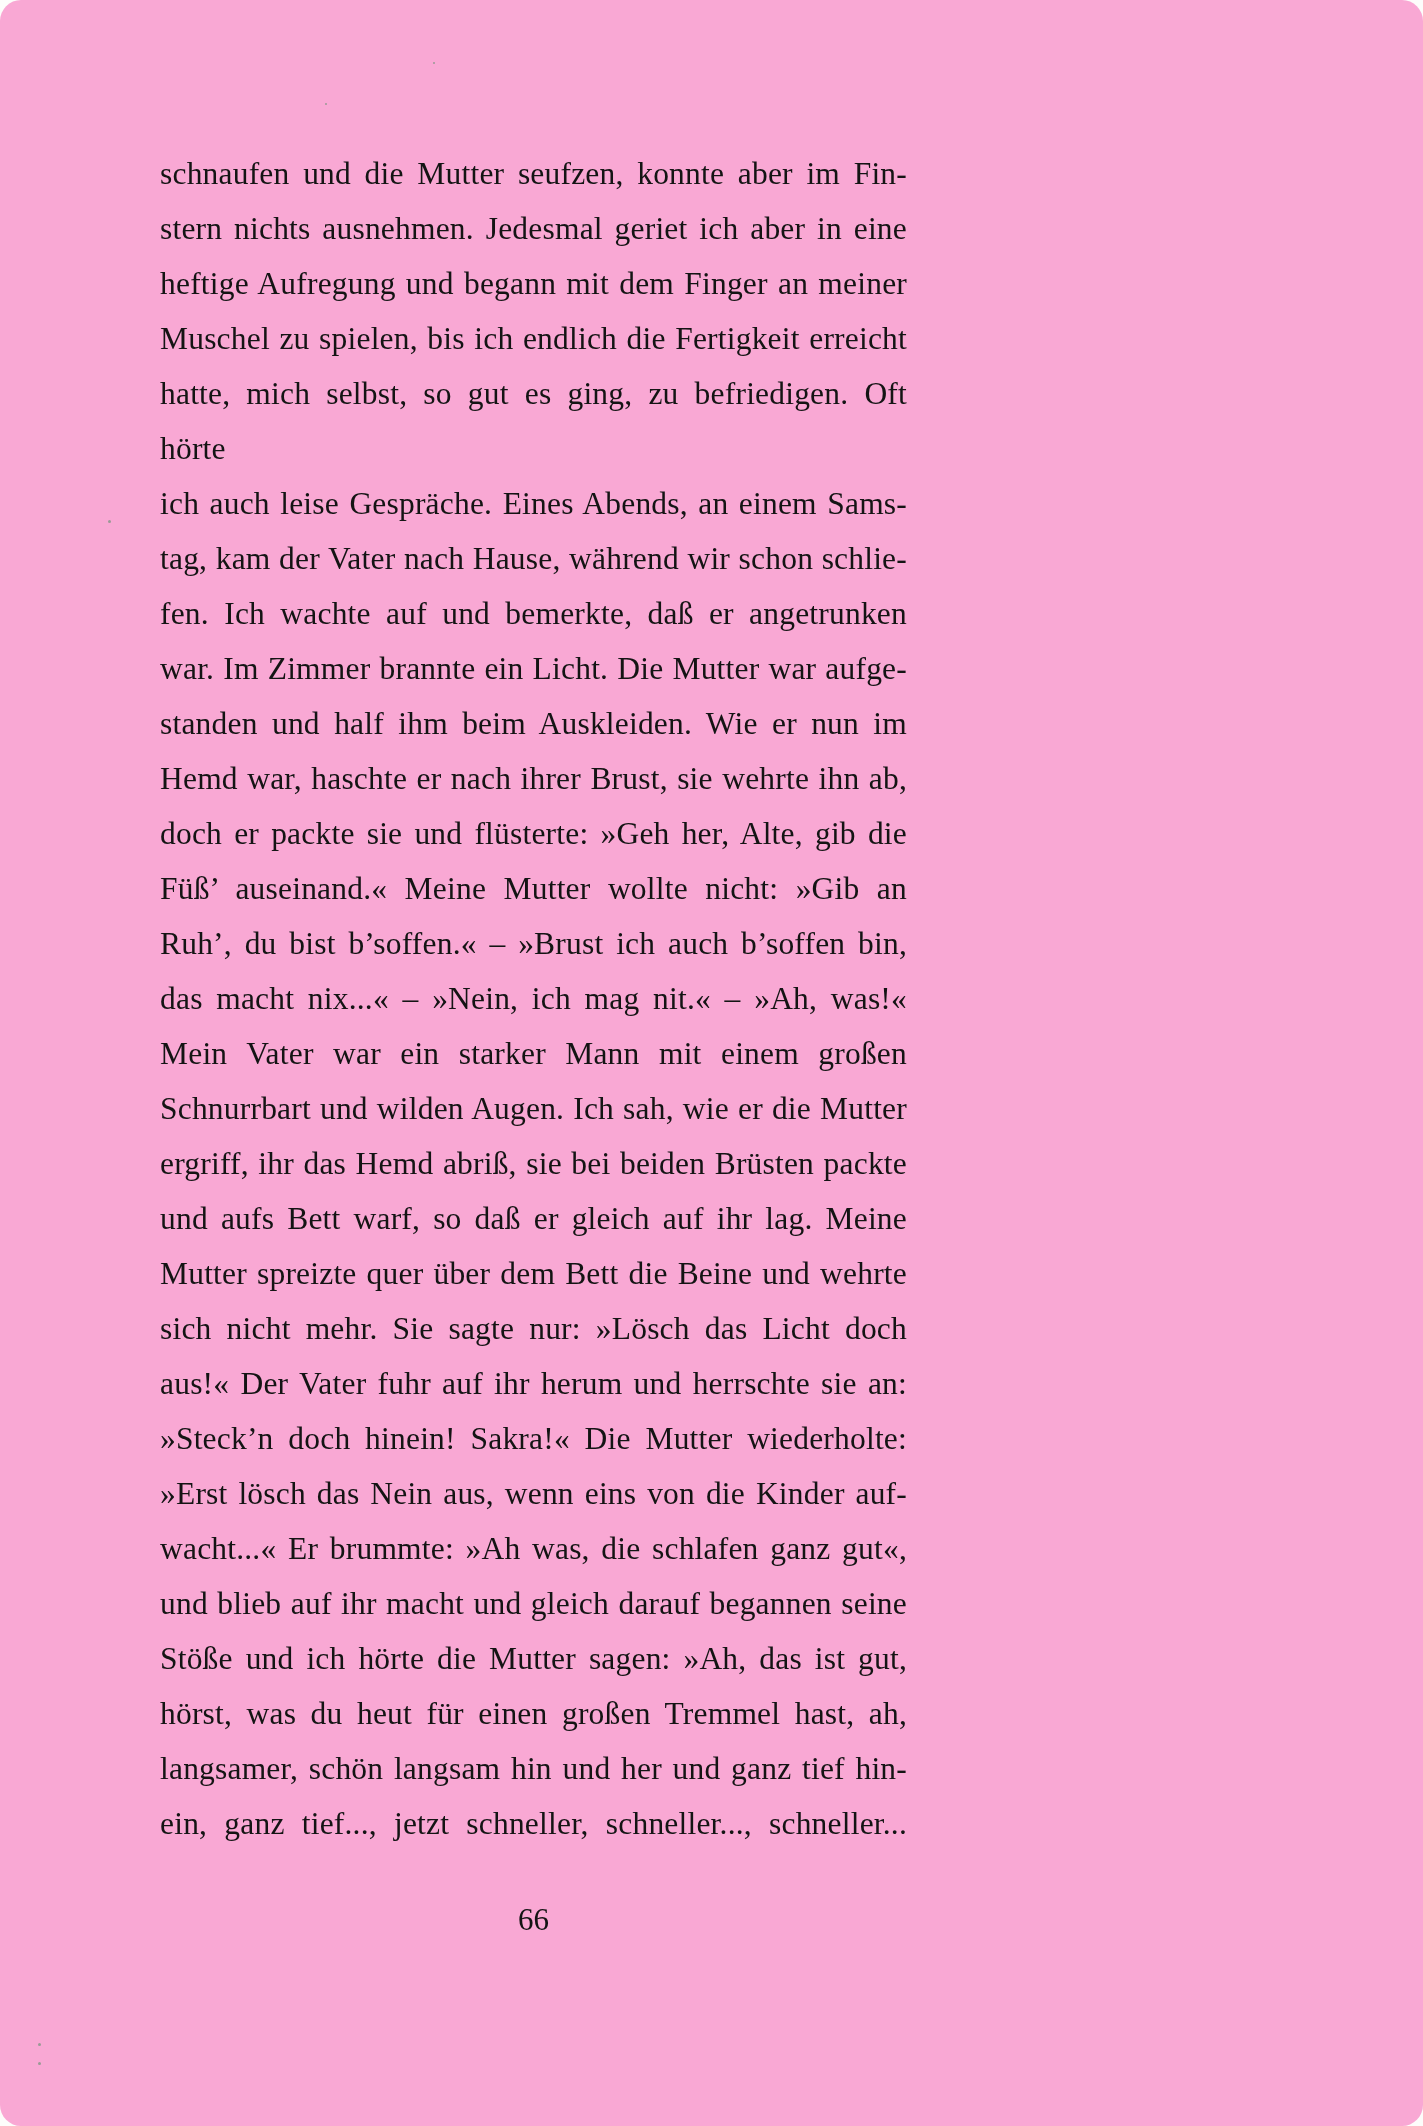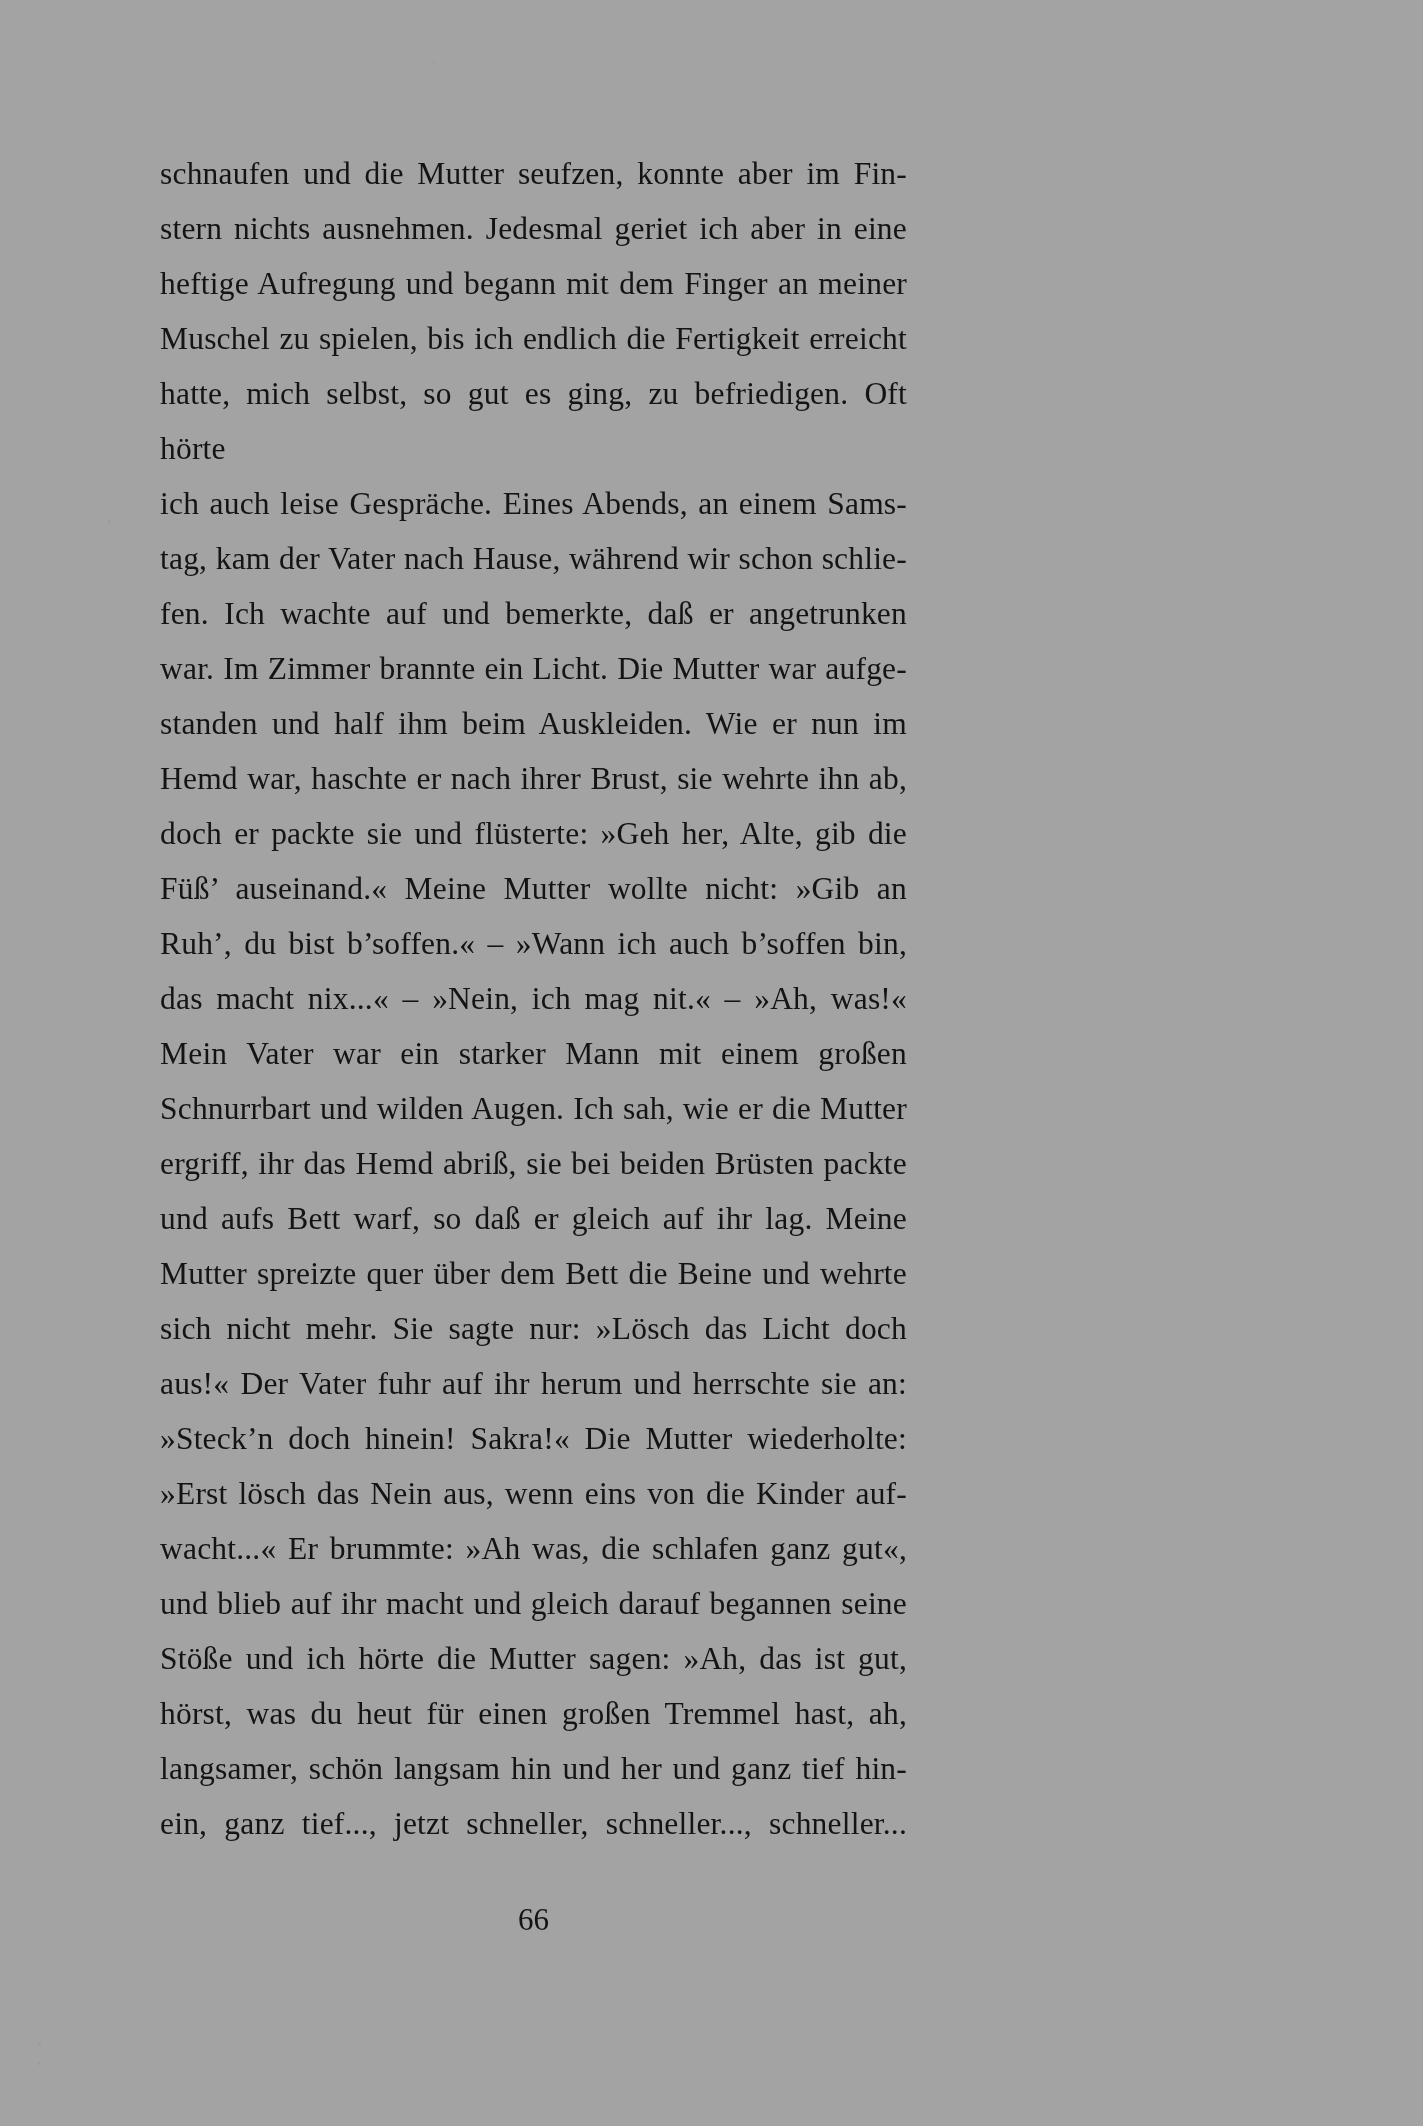--- a/index.html
+++ b/index.html
@@ -11,21 +11,22 @@
     height: 2126px;
     background: #fdfdfb;
     font-family: "Liberation Serif", "DejaVu Serif", serif;
     color: #141414;
     position: relative;
     overflow: hidden;
   }
   .page {
     position: absolute;
     inset: 0;
-    background: #a3a3a3;
+    background: #f9a8d4;
+    border-radius: 21px;
   }
   .text-block {
     position: absolute;
     left: 160px;
     top: 146px;
     width: 747px;
   }
   .line {
     font-size: 31.5px;
     line-height: 55px;
@@ -72,21 +73,21 @@
       <div class="line">Muschel zu spielen, bis ich endlich die Fertigkeit erreicht</div>
       <div class="line">hatte, mich selbst, so gut es ging, zu befriedigen. Oft hörte</div>
       <div class="line">ich auch leise Gespräche. Eines Abends, an einem Sams-</div>
       <div class="line">tag, kam der Vater nach Hause, während wir schon schlie-</div>
       <div class="line">fen. Ich wachte auf und bemerkte, daß er angetrunken</div>
       <div class="line">war. Im Zimmer brannte ein Licht. Die Mutter war aufge-</div>
       <div class="line">standen und half ihm beim Auskleiden. Wie er nun im</div>
       <div class="line">Hemd war, haschte er nach ihrer Brust, sie wehrte ihn ab,</div>
       <div class="line">doch er packte sie und flüsterte: »Geh her, Alte, gib die</div>
       <div class="line">Füß’ auseinand.« Meine Mutter wollte nicht: »Gib an</div>
-      <div class="line">Ruh’, du bist b’soffen.« – »Wann ich auch b’soffen bin,</div>
+      <div class="line">Ruh’, du bist b’soffen.« – »Brust ich auch b’soffen bin,</div>
       <div class="line">das macht nix...« – »Nein, ich mag nit.« – »Ah, was!«</div>
       <div class="line">Mein Vater war ein starker Mann mit einem großen</div>
       <div class="line">Schnurrbart und wilden Augen. Ich sah, wie er die Mutter</div>
       <div class="line">ergriff, ihr das Hemd abriß, sie bei beiden Brüsten packte</div>
       <div class="line">und aufs Bett warf, so daß er gleich auf ihr lag. Meine</div>
       <div class="line">Mutter spreizte quer über dem Bett die Beine und wehrte</div>
       <div class="line">sich nicht mehr. Sie sagte nur: »Lösch das Licht doch</div>
       <div class="line">aus!« Der Vater fuhr auf ihr herum und herrschte sie an:</div>
       <div class="line">»Steck’n doch hinein! Sakra!« Die Mutter wiederholte:</div>
       <div class="line">»Erst lösch das Nein aus, wenn eins von die Kinder auf-</div>

